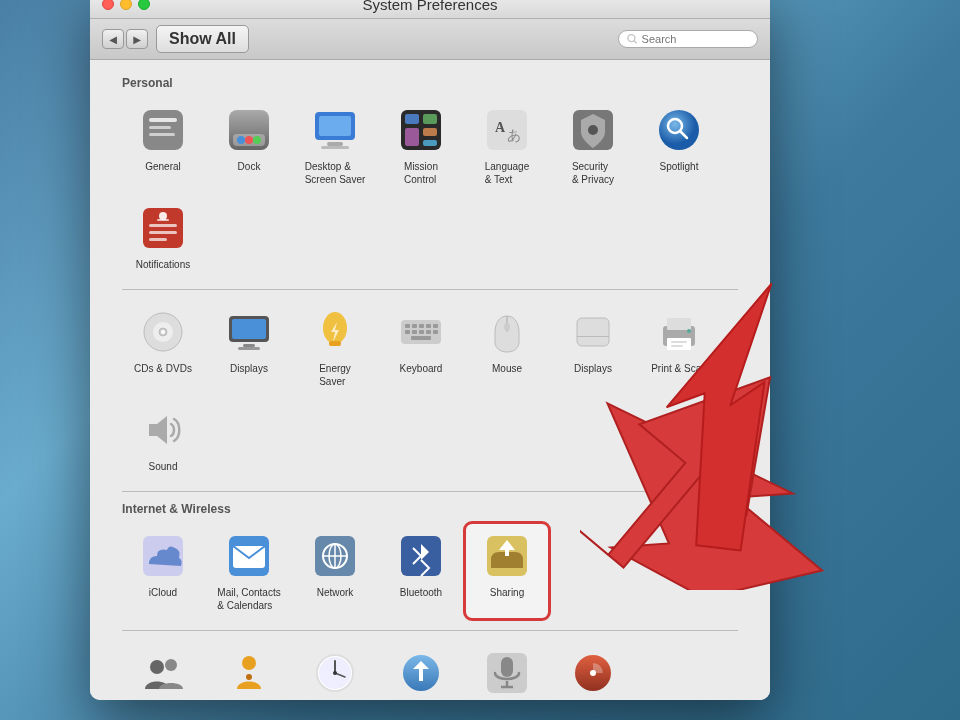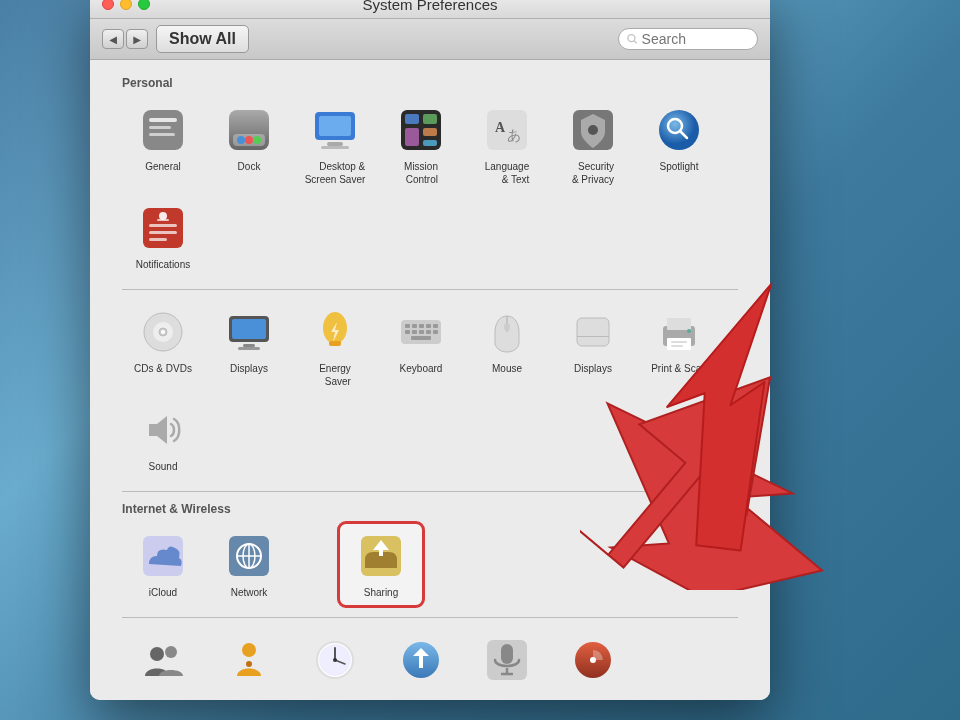--- a/index.html
+++ b/index.html
@@ -105,21 +105,21 @@
       background: white;
       border: 1px solid #aaa;
       border-radius: 12px;
       padding: 2px 8px;
       width: 140px;
     }
 
     .search-box input {
       border: none;
       outline: none;
-      font-size: 14px;
+      font-size: 11px;
       width: 100%;
       background: transparent;
     }
 
     .content {
       padding: 12px 32px;
       background: #ebebeb;
       max-height: 640px;
       overflow-y: auto;
     }
@@ -146,37 +146,36 @@
       width: 82px;
       padding: 6px 4px;
       border-radius: 6px;
       cursor: pointer;
       position: relative;
     }
 
     .pref-item.highlighted {
       outline: 3px solid #d63a3a;
       background: rgba(255,255,255,0.4);
-      margin-left: 46px;
     }
 
     .icon-wrap {
       width: 52px;
       height: 52px;
       display: flex;
       align-items: center;
       justify-content: center;
       margin-bottom: 4px;
       font-size: 36px;
     }
 
     .pref-label {
       font-size: 10px;
       color: #333;
-      text-align: right;
+      text-align: left;
       line-height: 1.3;
     }
 
     .divider {
       border: none;
       border-top: 1px solid #bbb;
       margin: 6px 0 10px 0;
     }
 
     
@@ -450,34 +449,55 @@
           <div class="icon-wrap">
             <svg class="svg-icon" viewBox="0 0 48 48">
               <rect x="4" y="4" width="40" height="40" rx="6" fill="#cce">
               </rect>
               <path d="M10 32 Q10 24 18 24 Q18 16 28 18 Q30 12 36 16 Q42 18 40 26 Q44 28 42 34 Z" fill="#6688cc"></path>
             </svg>
           </div>
           <div class="pref-label">iCloud</div>
         </div>
 
+        <div class="pref-item">
+          <div class="icon-wrap">
+            <svg class="svg-icon" viewBox="0 0 48 48">
+              <rect x="4" y="4" width="40" height="40" rx="6" fill="#4a90d9"></rect>
+              <rect x="8" y="14" width="32" height="22" rx="3" fill="white"></rect>
+              <polyline points="8,14 24,26 40,14" fill="none" stroke="#4a90d9" stroke-width="2"></polyline>
+            </svg>
+          </div>
+          <div class="pref-label">Mail, Contacts<br>&amp; Calendars</div>
+        </div>
 
         <div class="pref-item">
           <div class="icon-wrap">
             <svg class="svg-icon" viewBox="0 0 48 48">
               <rect x="4" y="4" width="40" height="40" rx="6" fill="#6688aa"></rect>
               <circle cx="24" cy="24" r="12" fill="none" stroke="white" stroke-width="2"></circle>
               <ellipse cx="24" cy="24" rx="6" ry="12" fill="none" stroke="white" stroke-width="1.5"></ellipse>
               <line x1="12" y1="24" x2="36" y2="24" stroke="white" stroke-width="1.5"></line>
               <line x1="24" y1="12" x2="24" y2="36" stroke="white" stroke-width="1.5"></line>
             </svg>
           </div>
           <div class="pref-label">Network</div>
         </div>
 
+        <div class="pref-item">
+          <div class="icon-wrap">
+            <svg class="svg-icon" viewBox="0 0 48 48">
+              <rect x="4" y="4" width="40" height="40" rx="6" fill="#3a5fa0"></rect>
+              <path d="M24 12 L32 20 L24 28 L24 12 Z" fill="white"></path>
+              <path d="M24 28 L32 36 L24 44" fill="none" stroke="white" stroke-width="2"></path>
+              <path d="M16 16 L24 24 L16 32" fill="none" stroke="white" stroke-width="2"></path>
+            </svg>
+          </div>
+          <div class="pref-label">Bluetooth</div>
+        </div>
 
         <div class="pref-item highlighted">
           <div class="icon-wrap">
             <svg class="svg-icon" viewBox="0 0 48 48">
               <rect x="4" y="4" width="40" height="40" rx="6" fill="#d9c060"></rect>
               <path d="M8 36 L8 28 Q8 20 16 20 L32 20 Q40 20 40 28 L40 36 Z" fill="#a08030"></path>
               <path d="M24 8 L32 18 L26 18 L26 24 L22 24 L22 18 L16 18 Z" fill="white"></path>
             </svg>
           </div>
           <div class="pref-label">Sharing</div>

